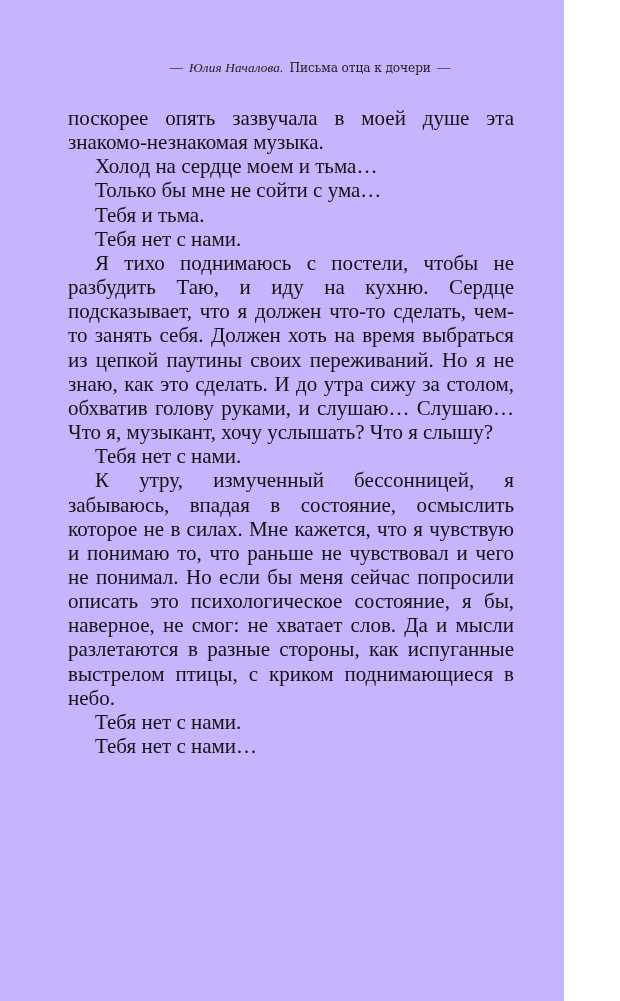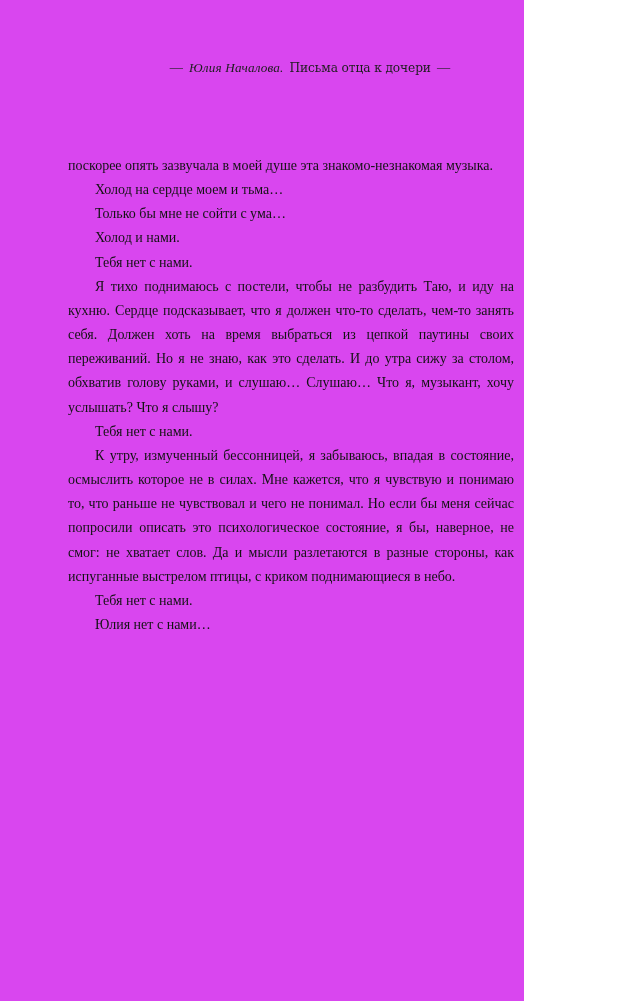--- a/index.html
+++ b/index.html
@@ -4,23 +4,23 @@
 <title>Book page</title>
 <style>
   html, body {
     margin: 0;
     padding: 0;
     background: #ffffff;
   }
 
   .page {
     position: relative;
-    width: 524px;
+    width: 564px;
     height: 1001px;
-    background: #d946ef;
+    background: #c4b5fd;
     overflow: hidden;
     font-family: "Liberation Serif", "DejaVu Serif", serif;
     color: #131313;
     -webkit-font-smoothing: antialiased;
   }
 
   
   .running-head {
     position: absolute;
     top: 58px;
@@ -50,26 +50,25 @@
     letter-spacing: -0.1px;
   }
   .running-head .sp { display:inline-block; width:6px; }
 
   
   .textblock {
     position: absolute;
     top: 106px;
     left: 68px;
     width: 446px;
-    font-size: 14px;
+    font-size: 21px;
     line-height: 24.15px;
     text-align: justify;
     text-justify: inter-word;
     hyphens: manual;
-    margin-top: 48px;
     -webkit-hyphens: manual;
   }
 
   .textblock p {
     margin: 0;
     text-indent: 27px;
     text-align: justify;
   }
   .textblock p.nobreak-first {
     text-indent: 0;
@@ -84,22 +83,22 @@
 <div class="page">
 
   <div class="running-head">
     <span class="rule">—</span><span class="sp"></span><span class="author">Юлия Началова.</span><span class="sp"></span><span class="work">Письма отца к дочери</span><span class="sp"></span><span class="rule">—</span>
   </div>
 
   <div class="textblock">
     <p class="nobreak-first">поскорее опять зазвучала в моей душе эта знакомо-незнакомая музыка.</p>
     <p>Холод на сердце моем и тьма…</p>
     <p>Только бы мне не сойти с ума…</p>
-    <p>Холод и нами.</p>
+    <p>Тебя и тьма.</p>
     <p>Тебя нет с нами.</p>
     <p>Я тихо поднимаюсь с постели, чтобы не разбудить Таю, и иду на кухню. Сердце подсказывает, что я должен что-то сделать, чем-то занять себя. Должен хоть на время выбраться из цепкой паутины своих переживаний. Но я не знаю, как это сделать. И до утра сижу за столом, обхватив голову руками, и слушаю… Слушаю… Что я, музыкант, хочу услышать? Что я слышу?</p>
     <p>Тебя нет с нами.</p>
     <p>К утру, измученный бессонницей, я забываюсь, впадая в состояние, осмыслить которое не в силах. Мне кажется, что я чувствую и понимаю то, что раньше не чувствовал и чего не понимал. Но если бы меня сейчас попросили описать это психологическое состояние, я бы, наверное, не смог: не хватает слов. Да и мысли разлетаются в разные стороны, как испуганные выстрелом птицы, с криком поднимающиеся в небо.</p>
     <p>Тебя нет с нами.</p>
-    <p>Юлия нет с нами…</p>
+    <p>Тебя нет с нами…</p>
   </div>
 
 </div>
 
 </body></html>

